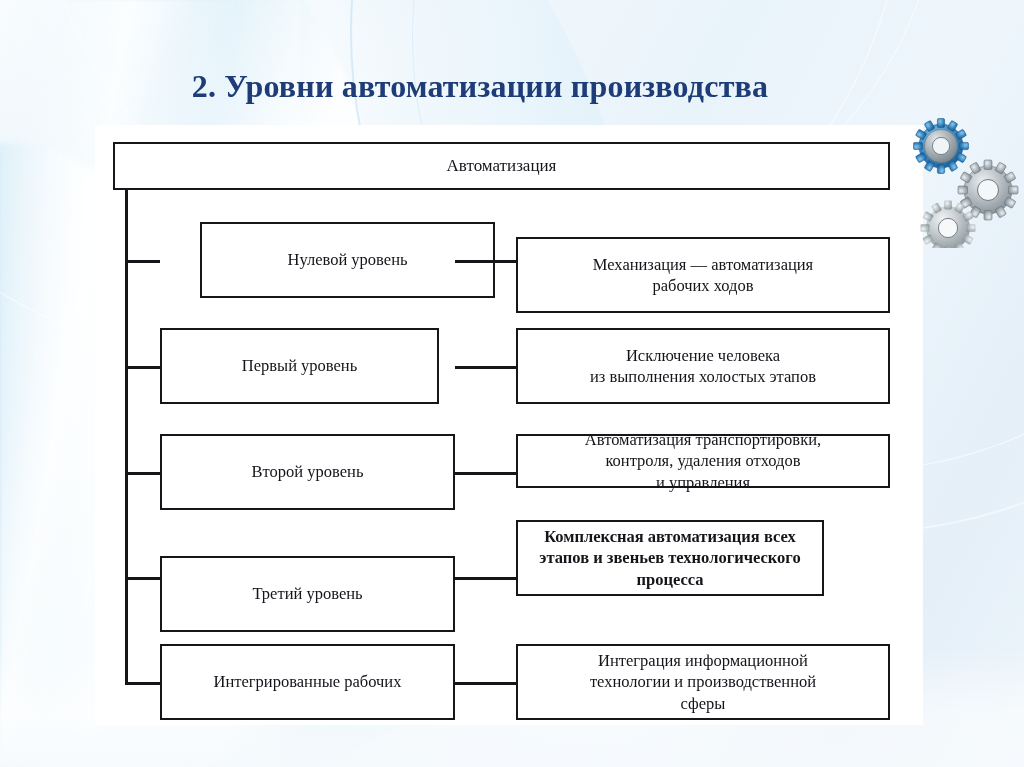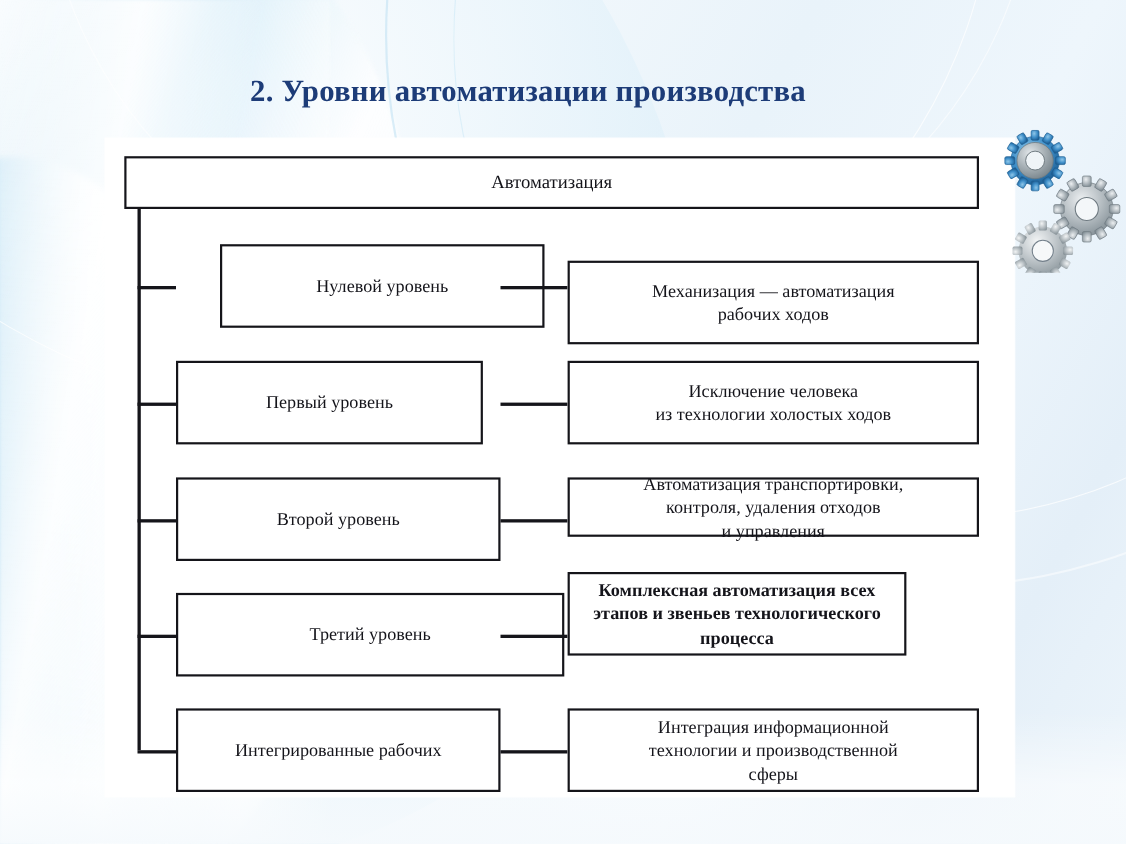--- a/index.html
+++ b/index.html
@@ -121,21 +121,21 @@
   }
 
   
   .slide-title {
     position: absolute;
     left: 0; top: 68px;
     width: 960px;
     text-align: center;
     font-family: "Liberation Serif", "DejaVu Serif", serif;
     font-weight: bold;
-    font-size: 28px;
+    font-size: 32px;
     letter-spacing: 0.2px;
     color: #1d3c78;
     white-space: nowrap;
     z-index: 6;
   }
 
   
   .gears {
     position: absolute;
     left: 908px; top: 118px;
@@ -318,36 +318,36 @@
 рабочих ходов</span>
       </div>
 
       <div class="conn h" style="left:29px; top:240px; width:35px;"></div>
       <div class="node" style="left:64px; top:202px; width:279px; height:76px;">
         <span class="node-text">Первый уровень</span>
       </div>
       <div class="conn h" style="left:359px; top:240px; width:61px;"></div>
       <div class="node" style="left:420px; top:202px; width:374px; height:76px;">
         <span class="node-text">Исключение человека
-из технологии холостых ходов</span>
+из выполнения холостых этапов</span>
       </div>
 
       <div class="conn h" style="left:29px; top:346px; width:35px;"></div>
       <div class="node" style="left:64px; top:308px; width:295px; height:76px;">
         <span class="node-text">Второй уровень</span>
       </div>
       <div class="conn h" style="left:359px; top:346px; width:61px;"></div>
       <div class="node" style="left:420px; top:308px; width:374px; height:54px;">
         <span class="node-text">Автоматизация транспортировки,
 контроля, удаления отходов
 и управления</span>
       </div>
 
       <div class="conn h" style="left:29px; top:451px; width:35px;"></div>
-      <div class="node" style="left:64px; top:413px; width:353px; height:76px;align-items:center;">
+      <div class="node" style="left:64px; top:430px; width:295px; height:76px;align-items:center;">
         <span class="node-text">Третий уровень</span>
       </div>
       <div class="conn h" style="left:359px; top:451px; width:61px;"></div>
       <div class="node" style="left:420px; top:394px; width:308px; height:76px;font-weight:bold;">
         <span class="node-text">Комплексная автоматизация всех
 этапов и звеньев технологического
 процесса</span>
       </div>
 
       <div class="conn h" style="left:29px; top:556px; width:35px;"></div>

